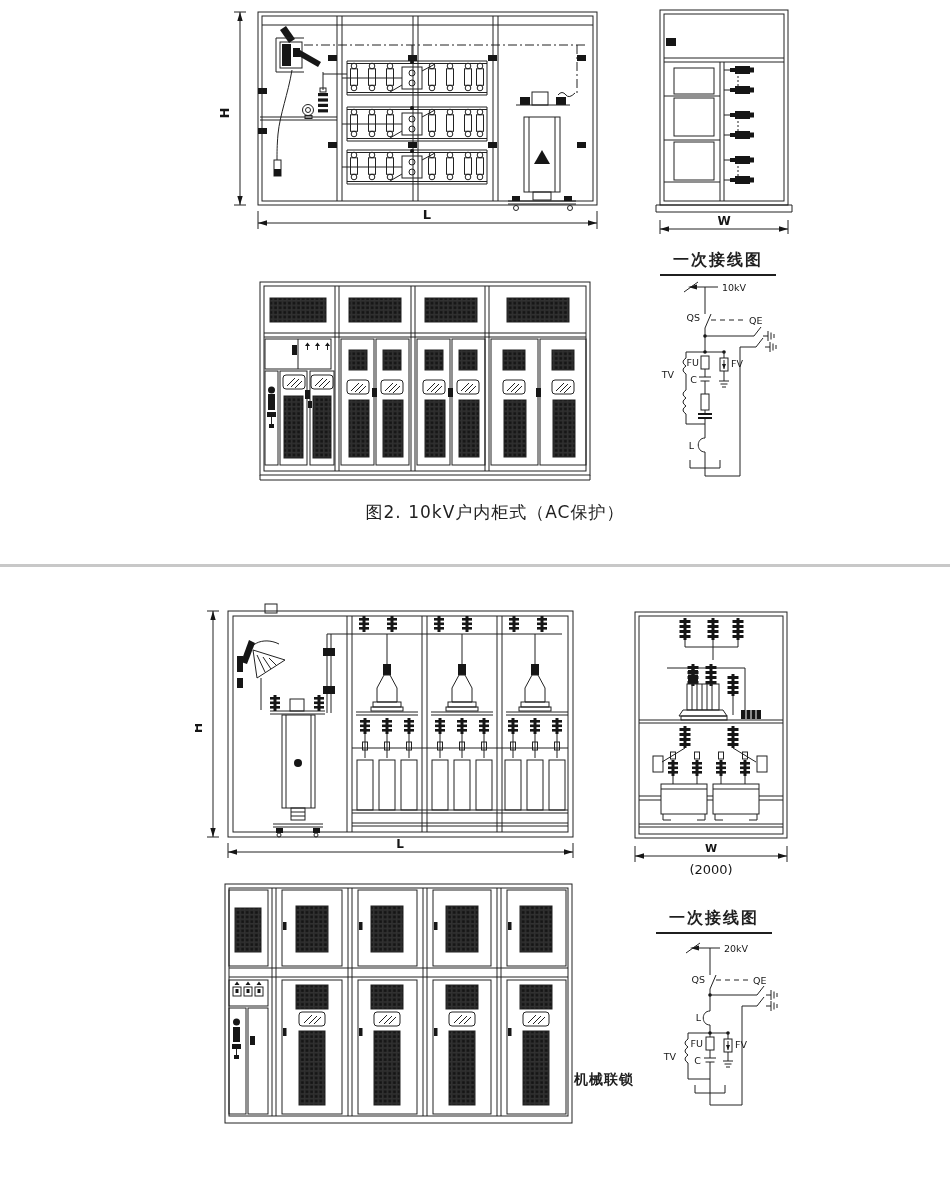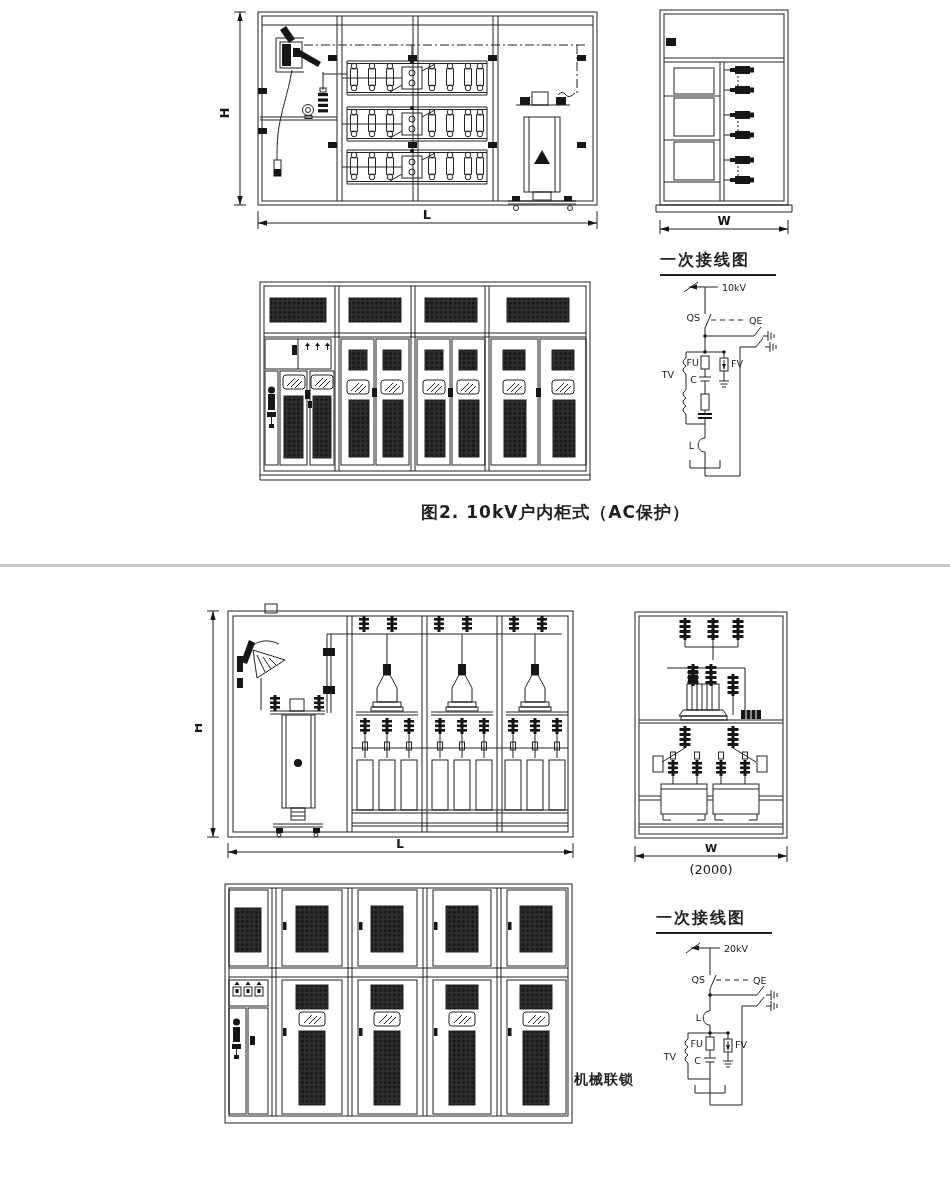--- a/index.html
+++ b/index.html
@@ -3,23 +3,23 @@
 <meta charset="utf-8">
 <style>
   html,body{margin:0;padding:0;background:#fff;}
   .page{position:relative;width:950px;height:1192px;background:#fff;overflow:hidden;
         font-family:"DejaVu Sans","Liberation Sans",sans-serif;color:#1f1f1f;}
   .abs{position:absolute;}
   svg{display:block;stroke:#222;fill:none;stroke-width:1;}
   svg text{stroke:none;fill:#161616;}
   svg .f{fill:#161616;stroke:none;}
   svg .w{fill:#ffffff;}
-  .cn-title{font-size:16px;font-weight:bold;letter-spacing:2px;
+  .cn-title{font-size:16px;font-weight:bold;text-align:center;letter-spacing:2px;
             padding-bottom:3px;border-bottom:2px solid #1f1f1f;}
-  .caption{font-size:17px;font-weight:bold;text-align:right;letter-spacing:1px;}
+  .caption{font-size:17px;font-weight:normal;text-align:center;letter-spacing:1px;}
   .divider{background:#c8c8c8;}
   .small-label{font-size:14px;font-weight:600;letter-spacing:1px;}
 </style>
 </head>
 <body>
 
 <div class="page">
 
   <svg class="abs" style="left:220px;top:2px" width="388" height="232" viewBox="0 0 388 232">
     <defs>

